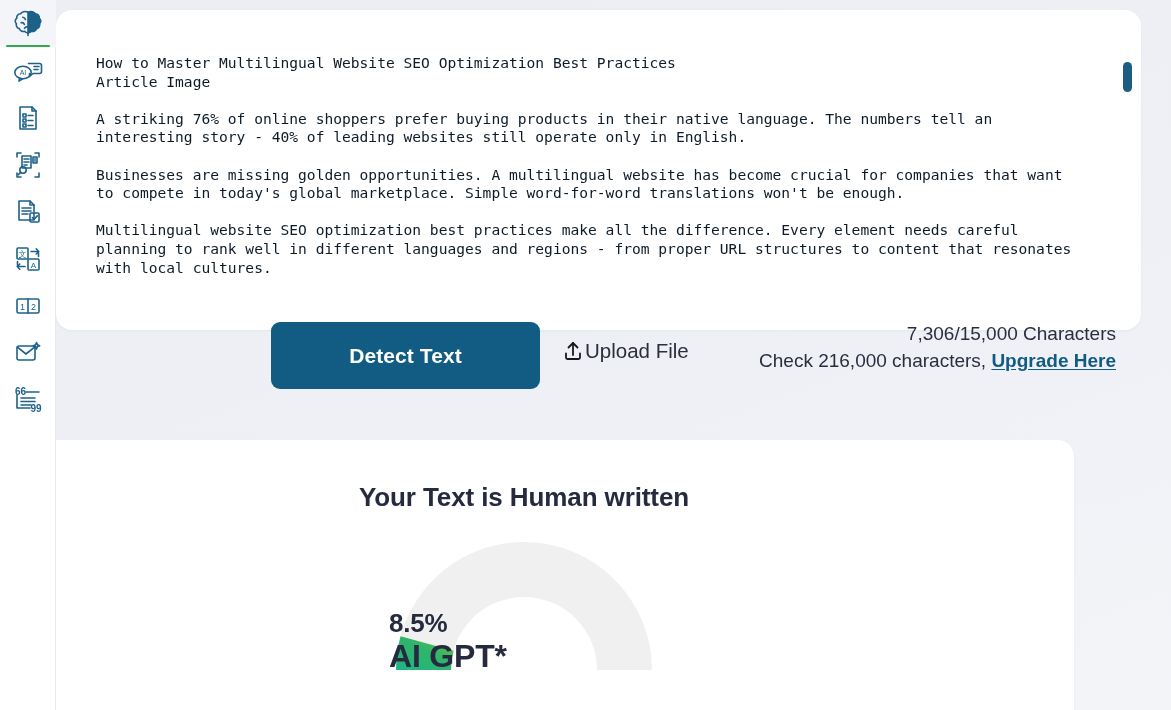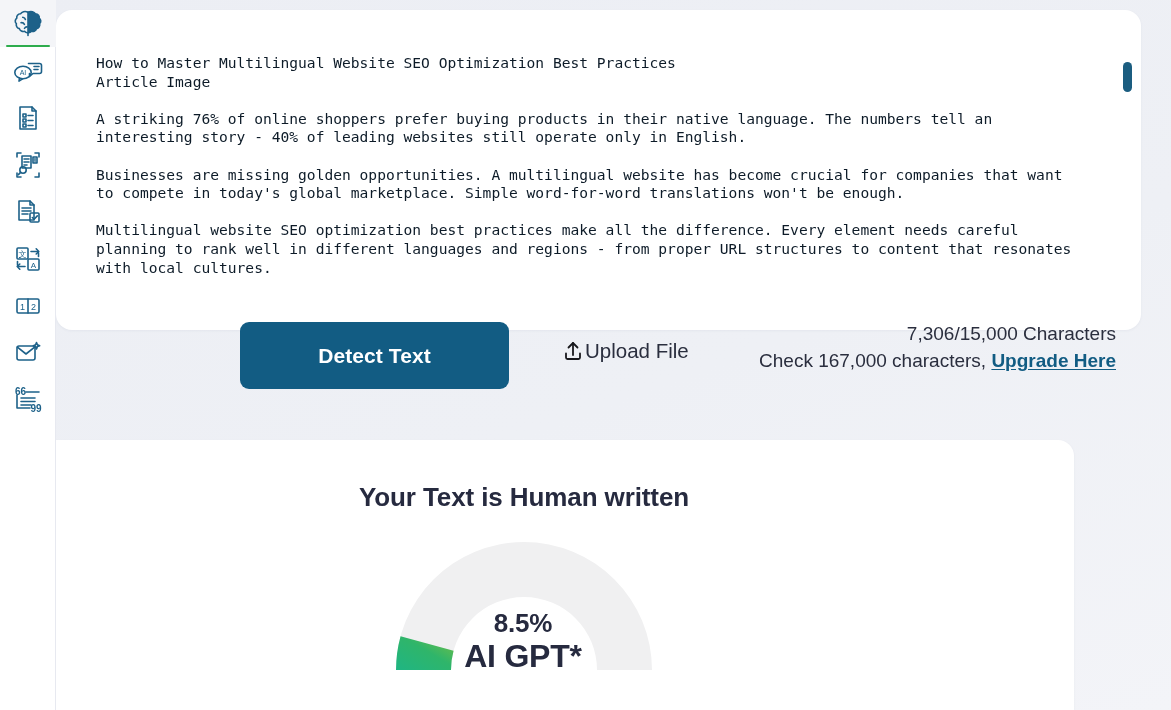--- a/index.html
+++ b/index.html
@@ -76,21 +76,21 @@
     border-radius: 5px;
   }
 
   
   #action-row {
     position: absolute;
     left: 40px; top: 303px;
     width: 1025px; height: 84px;
   }
   #detect-text-button {
-    position: absolute; left: 144px; top: 9px;
+    position: absolute; left: 175px; top: 9px;
     width: 269px; height: 67px;
     background: #125c83;
     border: none; border-radius: 9px;
     color: #ffffff;
     font-family: "Liberation Sans", sans-serif;
     font-size: 21px; font-weight: bold;
     letter-spacing: 0.1px;
     cursor: pointer;
   }
   #upload-file {
@@ -141,21 +141,20 @@
   #gauge-wrap {
     position: absolute;
     left: 50%; top: 95px;
     transform: translateX(-50%);
     width: 270px; height: 160px;
   }
   #gauge-wrap svg { display: block; }
   #gauge-labels {
     position: absolute;
     left: 0; right: 2px; top: 72px;
-    text-align: center;
     pointer-events: none;
   }
   #gauge-percent {
     font-size: 26px; font-weight: bold;
     color: #262a3f; line-height: 33px;
     letter-spacing: -0.2px;
   }
   #gauge-label {
     font-size: 32px; font-weight: bold;
     color: #262a3f; line-height: 33px;
@@ -330,21 +329,21 @@
               <path d="M5 14.5v4a1.5 1.5 0 0 0 1.5 1.5h11a1.5 1.5 0 0 0 1.5-1.5v-4"></path>
             </g>
           </svg>
         </span>
         <span>Upload File</span>
       </div>
 
       <div id="char-info">
         <div id="char-count">7,306/15,000 Characters</div>
         <div id="char-upgrade-line">
-          <span>Check 167,000 characters, </span><a id="upgrade-link">Upgrade Here</a>
+          <span>Check 216,000 characters, </span><a id="upgrade-link">Upgrade Here</a>
         </div>
       </div>
 
     </div>
   </section>
 
   <section id="result-card">
 
     <h2 id="result-title">Your Text is Human written</h2>
 

